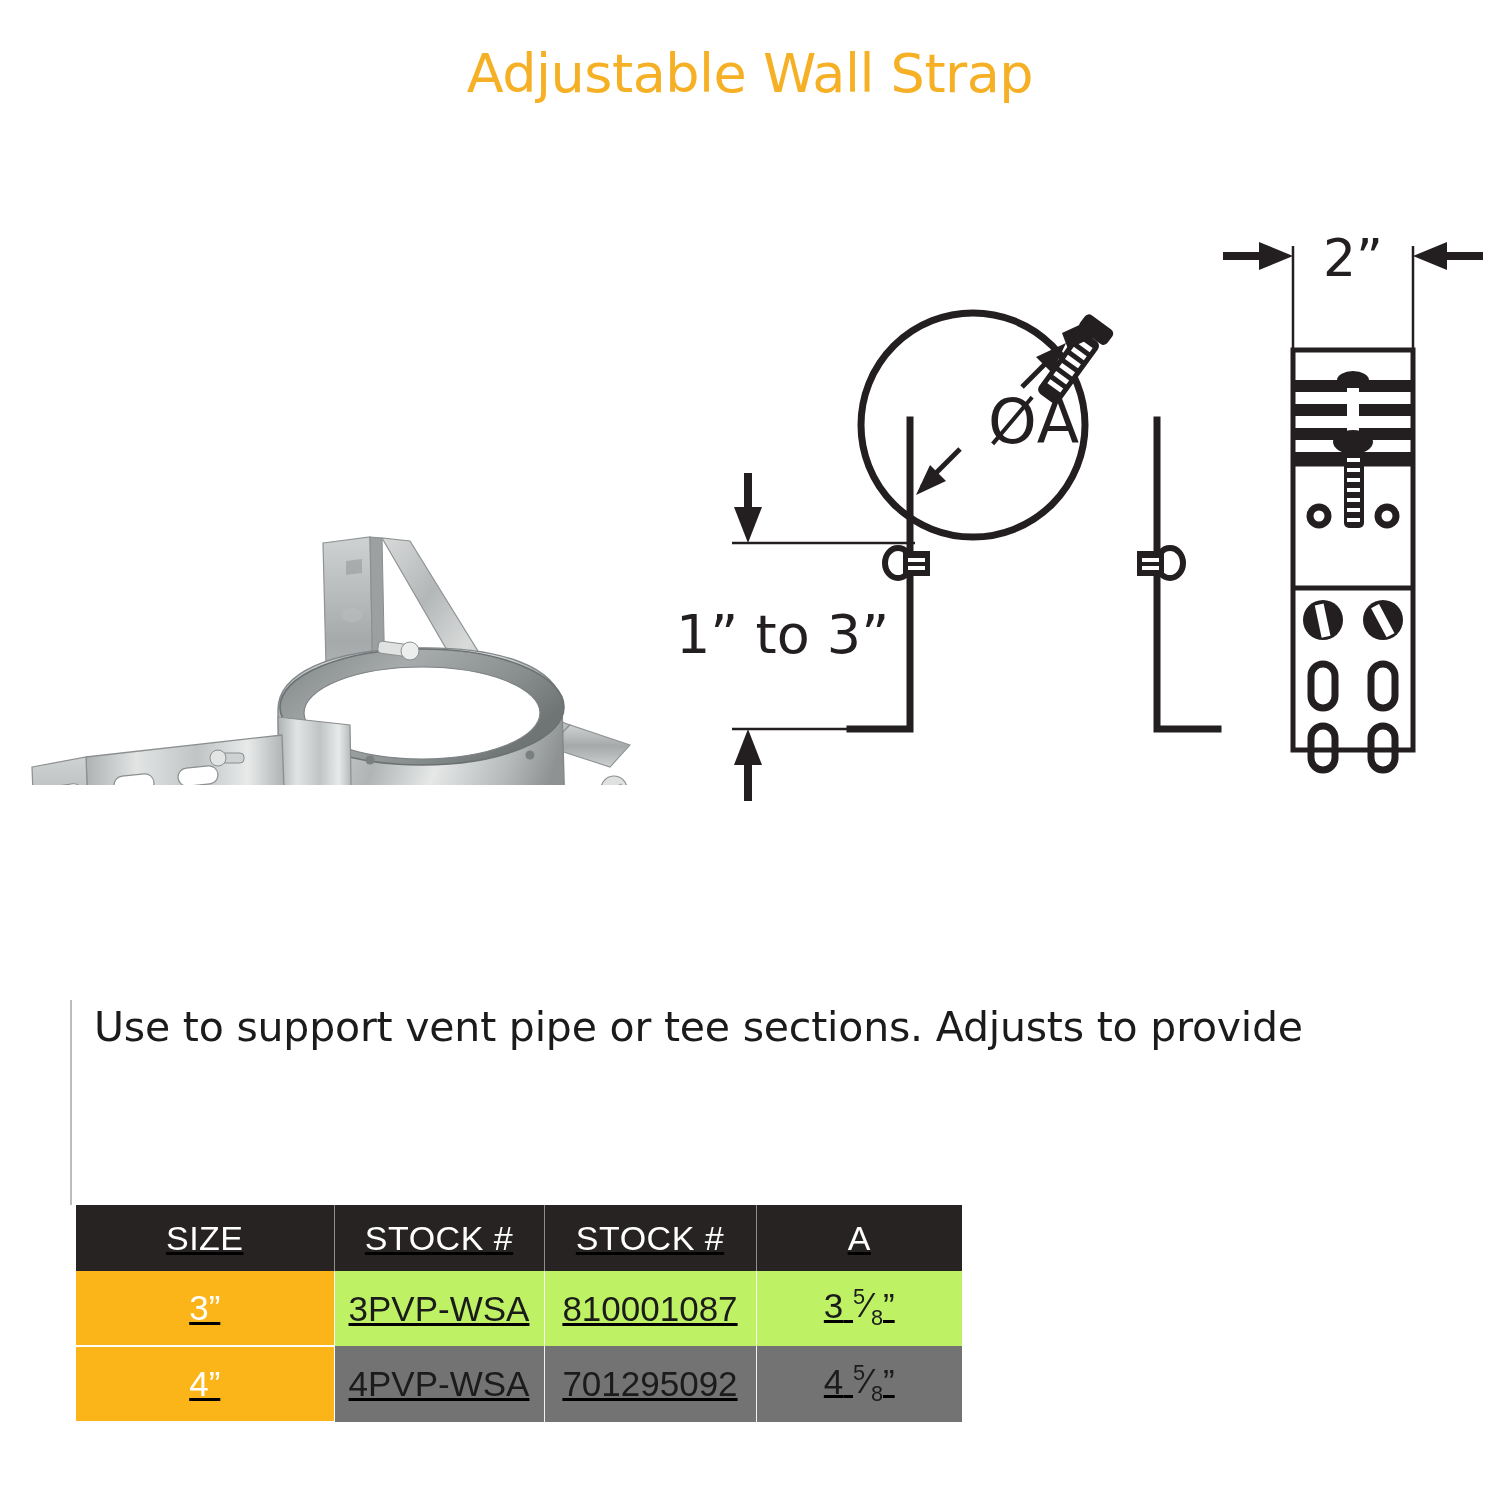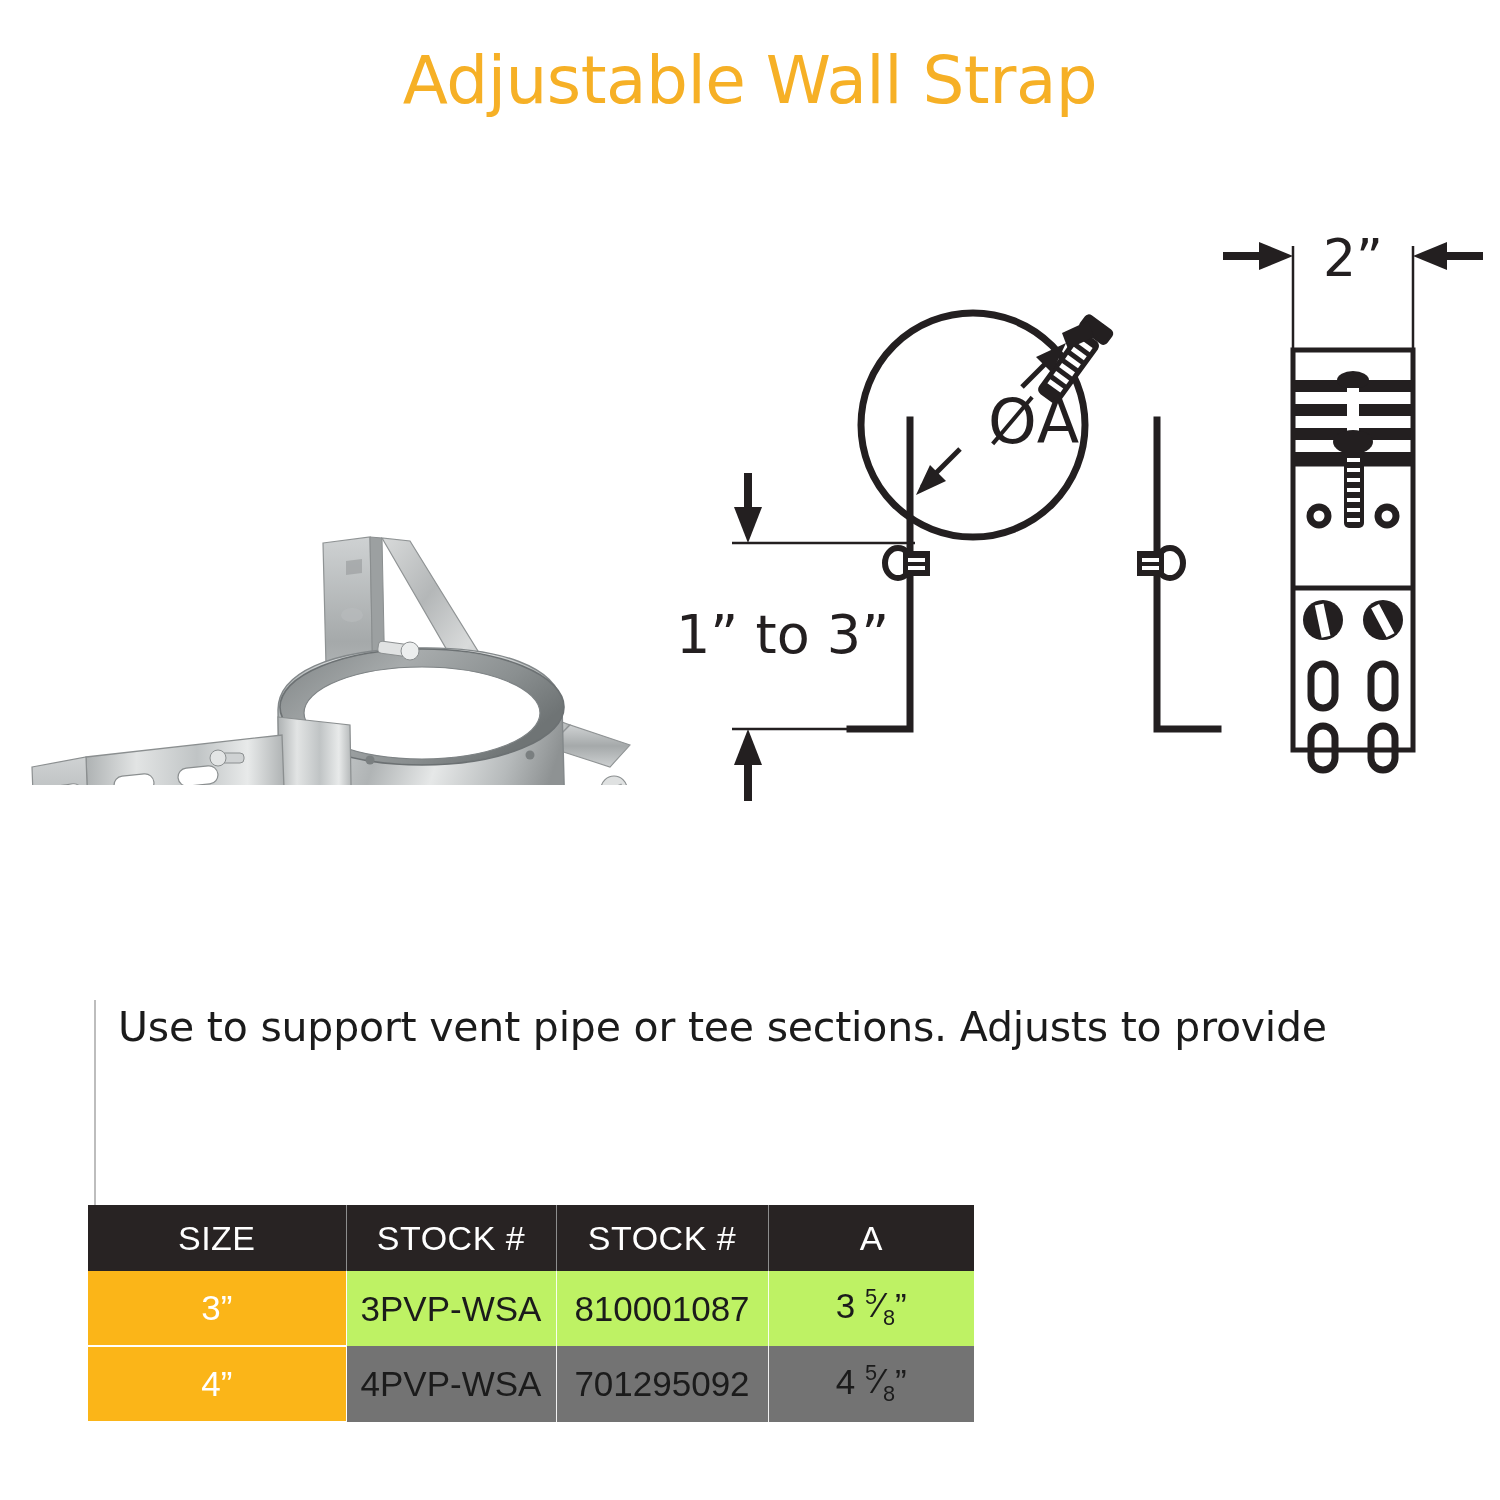--- a/index.html
+++ b/index.html
@@ -15,21 +15,21 @@
     overflow: hidden;
   }
 
   
   #page-title {
     position: absolute;
     top: 42px;
     left: 0;
     width: 1500px;
     text-align: center;
-    font-size: 66px;
+    font-size: 54px;
     font-weight: 400;
     letter-spacing: -0.5px;
     color: #f6b026;
     font-family: "DejaVu Sans", sans-serif;
   }
 
   
   #product-photo {
     position: absolute;
     left: 10px;
@@ -52,44 +52,45 @@
     position: absolute;
     left: 1205px;
     top: 228px;
     width: 295px;
     height: 560px;
   }
 
   
   #description-block {
     position: absolute;
-    left: 94px;
+    left: 70px;
     top: 1000px;
     width: 1390px;
     height: 205px;
     border-left: 2px solid #bdbdbd;
     box-sizing: border-box;
     padding-left: 22px;
   }
   #description-text {
     font-family: "DejaVu Sans", sans-serif;
     font-size: 41px;
     line-height: 1.32;
     color: #1b1b1b;
     letter-spacing: -0.2px;
   }
 
   
   #spec-table {
     position: absolute;
-    left: 88px;
+    left: 76px;
     top: 1205px;
     width: 886px;
     border-collapse: collapse;
     table-layout: fixed;
+    text-decoration: underline;
   }
   #spec-table col.c-size  { width: 258px; }
   #spec-table col.c-order { width: 210px; }
   #spec-table col.c-stock { width: 212px; }
   #spec-table col.c-a     { width: 206px; }
 
   #spec-table th {
     background: #282323;
     color: #ffffff;
     font-family: "Liberation Sans Narrow", "Liberation Sans", sans-serif;

